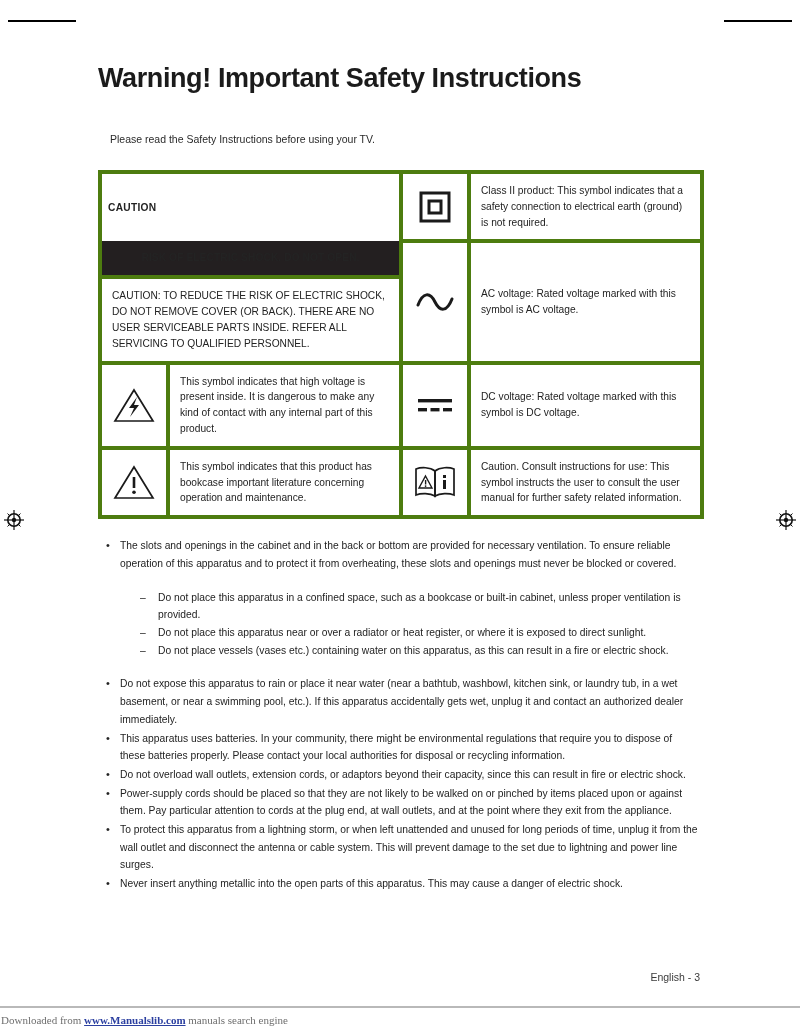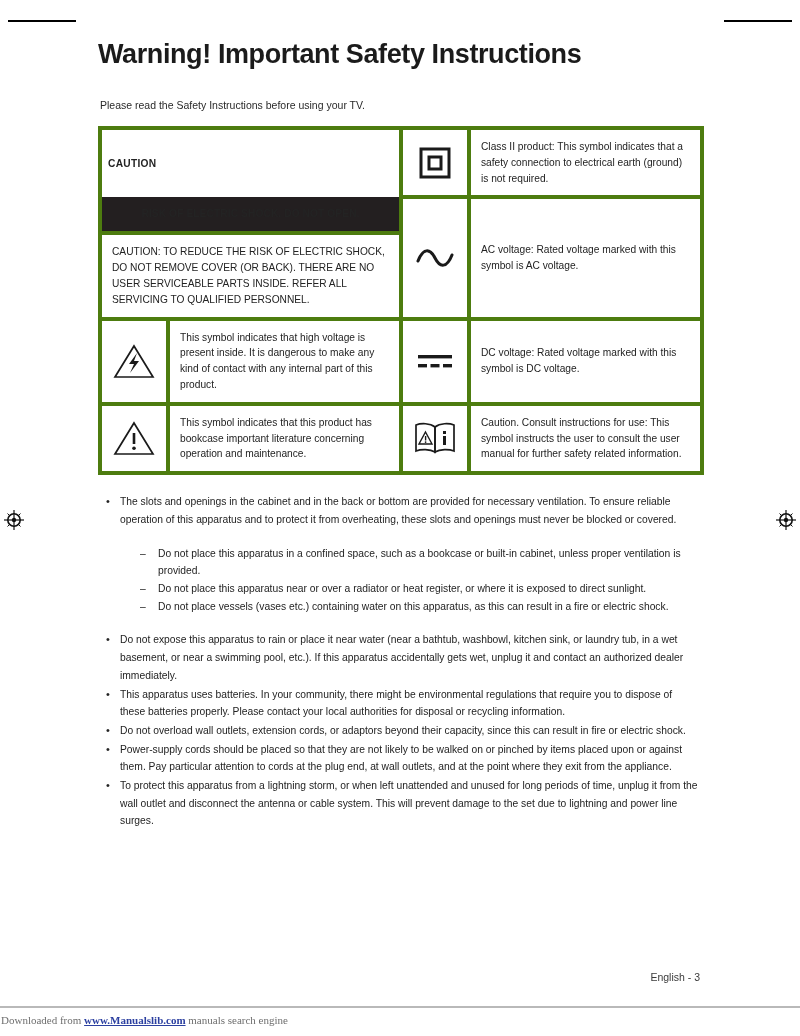--- a/index.html
+++ b/index.html
@@ -40,27 +40,27 @@
     left: 98px;
     top: 0;
     width: 602px;
   }
 
   .doc-title {
     font-size: 27px;
     font-weight: bold;
     letter-spacing: -0.4px;
     margin: 0;
-    padding-top: 39px;
+    padding-top: 63px;
     color: #1b1b1b;
   }
 
   .intro {
     font-size: 10.5px;
-    margin: 2px;
+    margin: 12px;
     padding-top: 27px;
     padding-bottom: 13px;
     color: #2a2a2a;
   }
 
   
   .sym-table {
     border-collapse: collapse;
     width: 602px;
     table-layout: fixed;
@@ -308,20 +308,21 @@
         <li><span>Do not place this apparatus in a confined space, such as a bookcase or built-in cabinet, unless proper ventilation is provided.</span></li>
         <li><span>Do not place this apparatus near or over a radiator or heat register, or where it is exposed to direct sunlight.</span></li>
         <li><span>Do not place vessels (vases etc.) containing water on this apparatus, as this can result in a fire or electric shock.</span></li>
       </ul>
     </li>
     <li><span>Do not expose this apparatus to rain or place it near water (near a bathtub, washbowl, kitchen sink, or laundry tub, in a wet basement, or near a swimming pool, etc.). If this apparatus accidentally gets wet, unplug it and contact an authorized dealer immediately.</span></li>
     <li><span>This apparatus uses batteries. In your community, there might be environmental regulations that require you to dispose of these batteries properly. Please contact your local authorities for disposal or recycling information.</span></li>
     <li><span>Do not overload wall outlets, extension cords, or adaptors beyond their capacity, since this can result in fire or electric shock.</span></li>
     <li><span>Power-supply cords should be placed so that they are not likely to be walked on or pinched by items placed upon or against them. Pay particular attention to cords at the plug end, at wall outlets, and at the point where they exit from the appliance.</span></li>
     <li><span>To protect this apparatus from a lightning storm, or when left unattended and unused for long periods of time, unplug it from the wall outlet and disconnect the antenna or cable system. This will prevent damage to the set due to lightning and power line surges.</span></li>
+    <li><span>Never insert anything metallic into the open parts of this apparatus. This may cause a danger of electric shock.</span></li>
   </ul>
 
 </div>
 
 <div class="page-footer">English - 3</div>
 
 <div class="wm-rule"></div>
 <div class="watermark">
   <span>Downloaded from </span><a class="wm-link" href="#">www.Manualslib.com</a><span> manuals search engine</span>
 </div>

